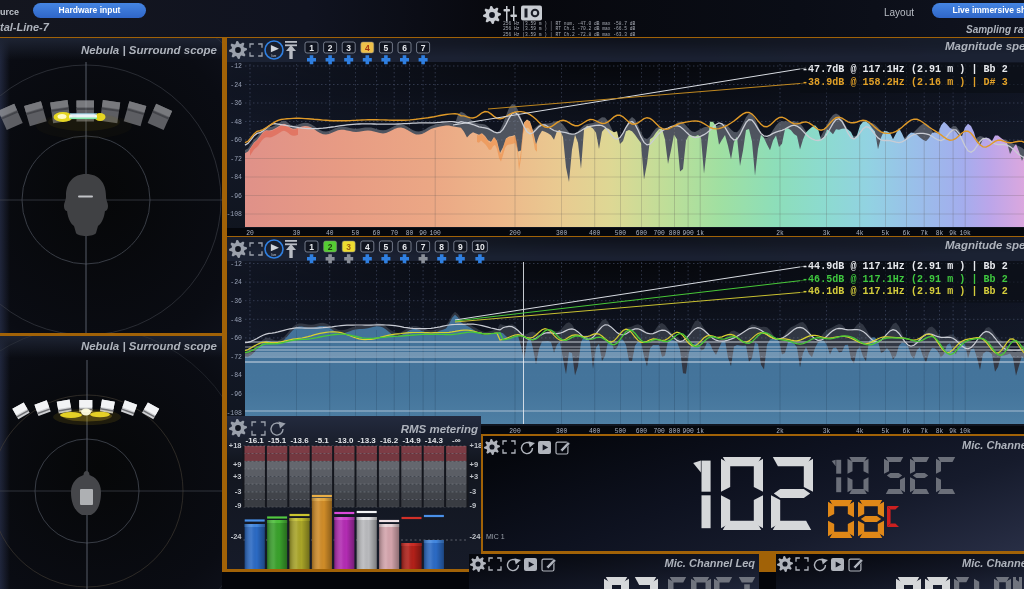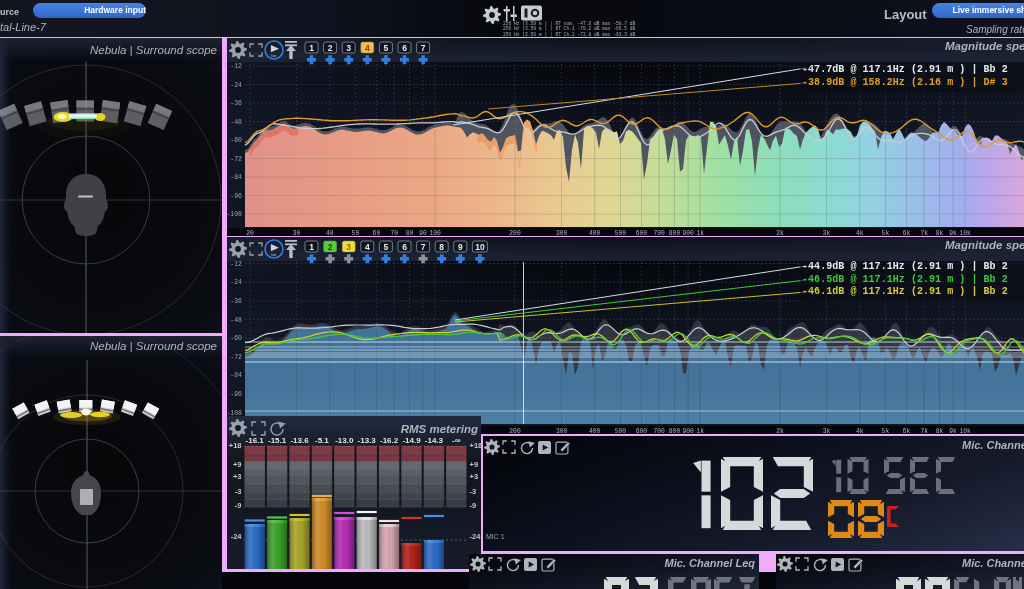--- a/index.html
+++ b/index.html
@@ -1,24 +1,24 @@
 <!DOCTYPE html>
 <html><head><meta charset="utf-8"><style>
 *{margin:0;padding:0;box-sizing:border-box}
 html,body{width:1024px;height:589px;overflow:hidden;background:#04050a;font-family:"Liberation Sans",sans-serif}
 .abs{position:absolute}
-.panel-title{font-style:italic;font-weight:normal;color:#aeb3bc;font-size:11.5px;white-space:nowrap}
+.panel-title{font-style:italic;font-weight:bold;color:#aeb3bc;font-size:11.5px;white-space:nowrap}
 </style></head><body>
-<div class="abs" style="left:0;top:0;width:1024px;height:572px;background:#f0abfc">
+<div class="abs" style="left:0;top:0;width:1024px;height:572px;background:#a16207">
 
 <div class="abs" style="left:0;top:0;width:1024px;height:37px;background:linear-gradient(90deg,#14161f 0%,#101320 30%,#07080d 50%,#0a0d16 78%,#10131f 100%)">
  <div class="abs" style="left:0px;top:7px;color:#bcc0c8;font-size:9px;font-weight:bold">urce</div>
- <div class="abs" style="left:33px;top:3px;width:113px;height:15px;background:linear-gradient(180deg,#4585e2,#2f66c8);border-radius:8px;color:#fff;font-size:8.5px;font-weight:bold;text-align:right;line-height:15px">Hardware input</div>
+ <div class="abs" style="left:33px;top:3px;width:113px;height:15px;background:linear-gradient(180deg,#4585e2,#2f66c8);border-radius:8px;color:#fff;font-size:8.5px;font-weight:bold;text-align:center;line-height:15px">Hardware input</div>
  <div class="abs panel-title" style="left:0px;top:21px;font-size:11px">tal-Line-7</div>
- <div class="abs" style="left:884px;top:7px;color:#b8bcc4;font-size:13px;font-weight:bold">Layout</div>
+ <div class="abs" style="left:884px;top:7px;color:#b8bcc4;font-size:10px;font-weight:normal">Layout</div>
  <div class="abs" style="left:932px;top:3px;width:120px;height:15px;background:linear-gradient(180deg,#4585e2,#2f66c8);border-radius:8px 0 0 8px;color:#fff;font-size:8.5px;font-weight:bold;text-align:center;line-height:15px">Live immersive sho</div>
  <div class="abs panel-title" style="left:966px;top:24px;font-size:10px">Sampling rate:</div>
 
 <svg class="abs" style="left:474px;top:0" width="550" height="37" viewBox="0 0 550 37">
         <polygon points="26.8,13.2 27.0,15.0 24.4,16.3 24.0,17.5 25.5,20.0 24.4,21.4 21.6,20.4 20.5,21.0 19.8,23.8 18.0,24.0 16.7,21.4 15.5,21.0 13.0,22.5 11.6,21.4 12.6,18.6 12.0,17.5 9.2,16.8 9.0,15.0 11.6,13.7 12.0,12.5 10.5,10.0 11.6,8.6 14.4,9.6 15.5,9.0 16.2,6.2 18.0,6.0 19.3,8.6 20.5,9.0 23.0,7.5 24.4,8.6 23.4,11.4 24.0,12.5" fill="#c8ccd2"></polygon>
         <circle cx="18" cy="15" r="2.88" fill="#10141f"></circle>
         <rect x="32" y="6" width="1.5" height="15" fill="#c8ccd2"></rect>
         <rect x="29.5" y="9" width="6.5" height="2.6" rx="0.8" fill="#c8ccd2"></rect>
         <rect x="39" y="6" width="1.5" height="15" fill="#c8ccd2"></rect>
         <rect x="36.5" y="14.5" width="6.5" height="2.6" rx="0.8" fill="#c8ccd2"></rect>

